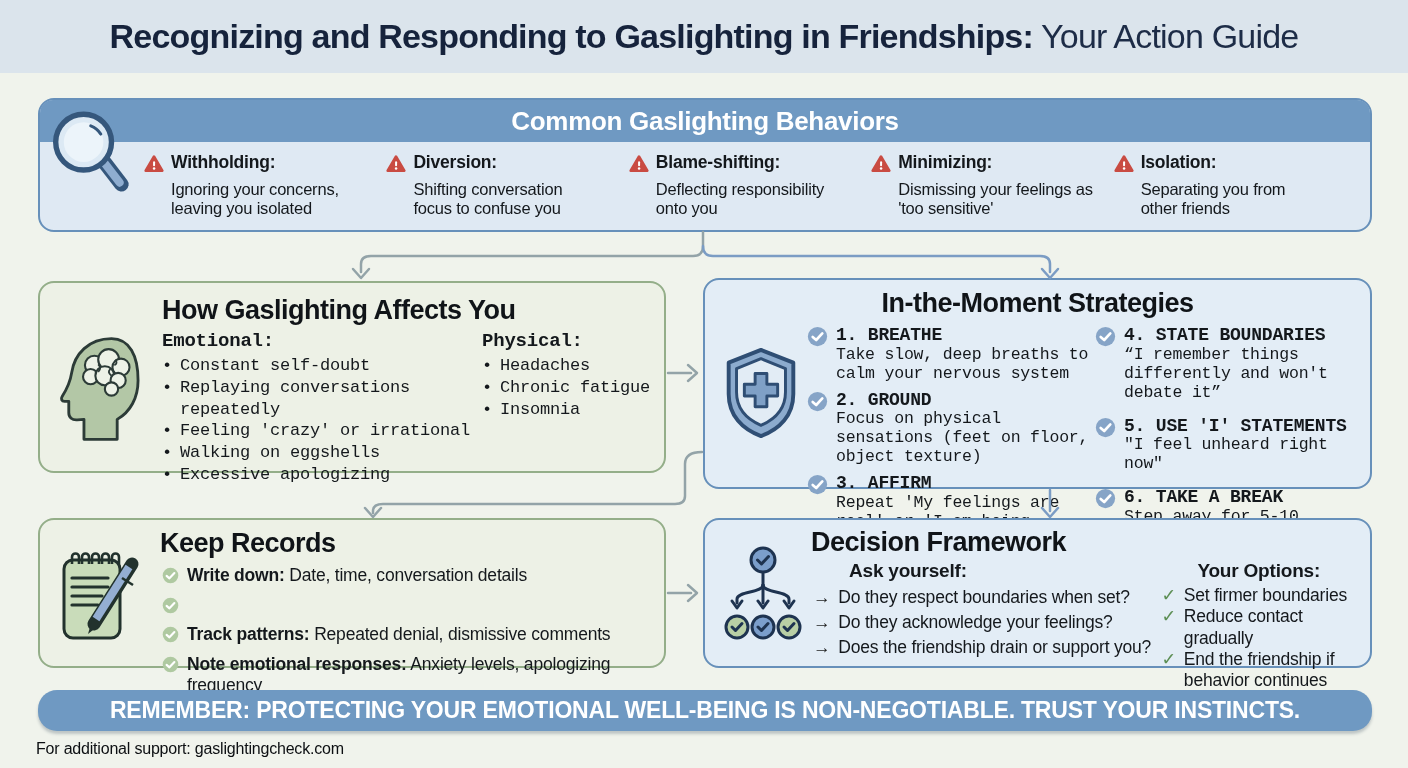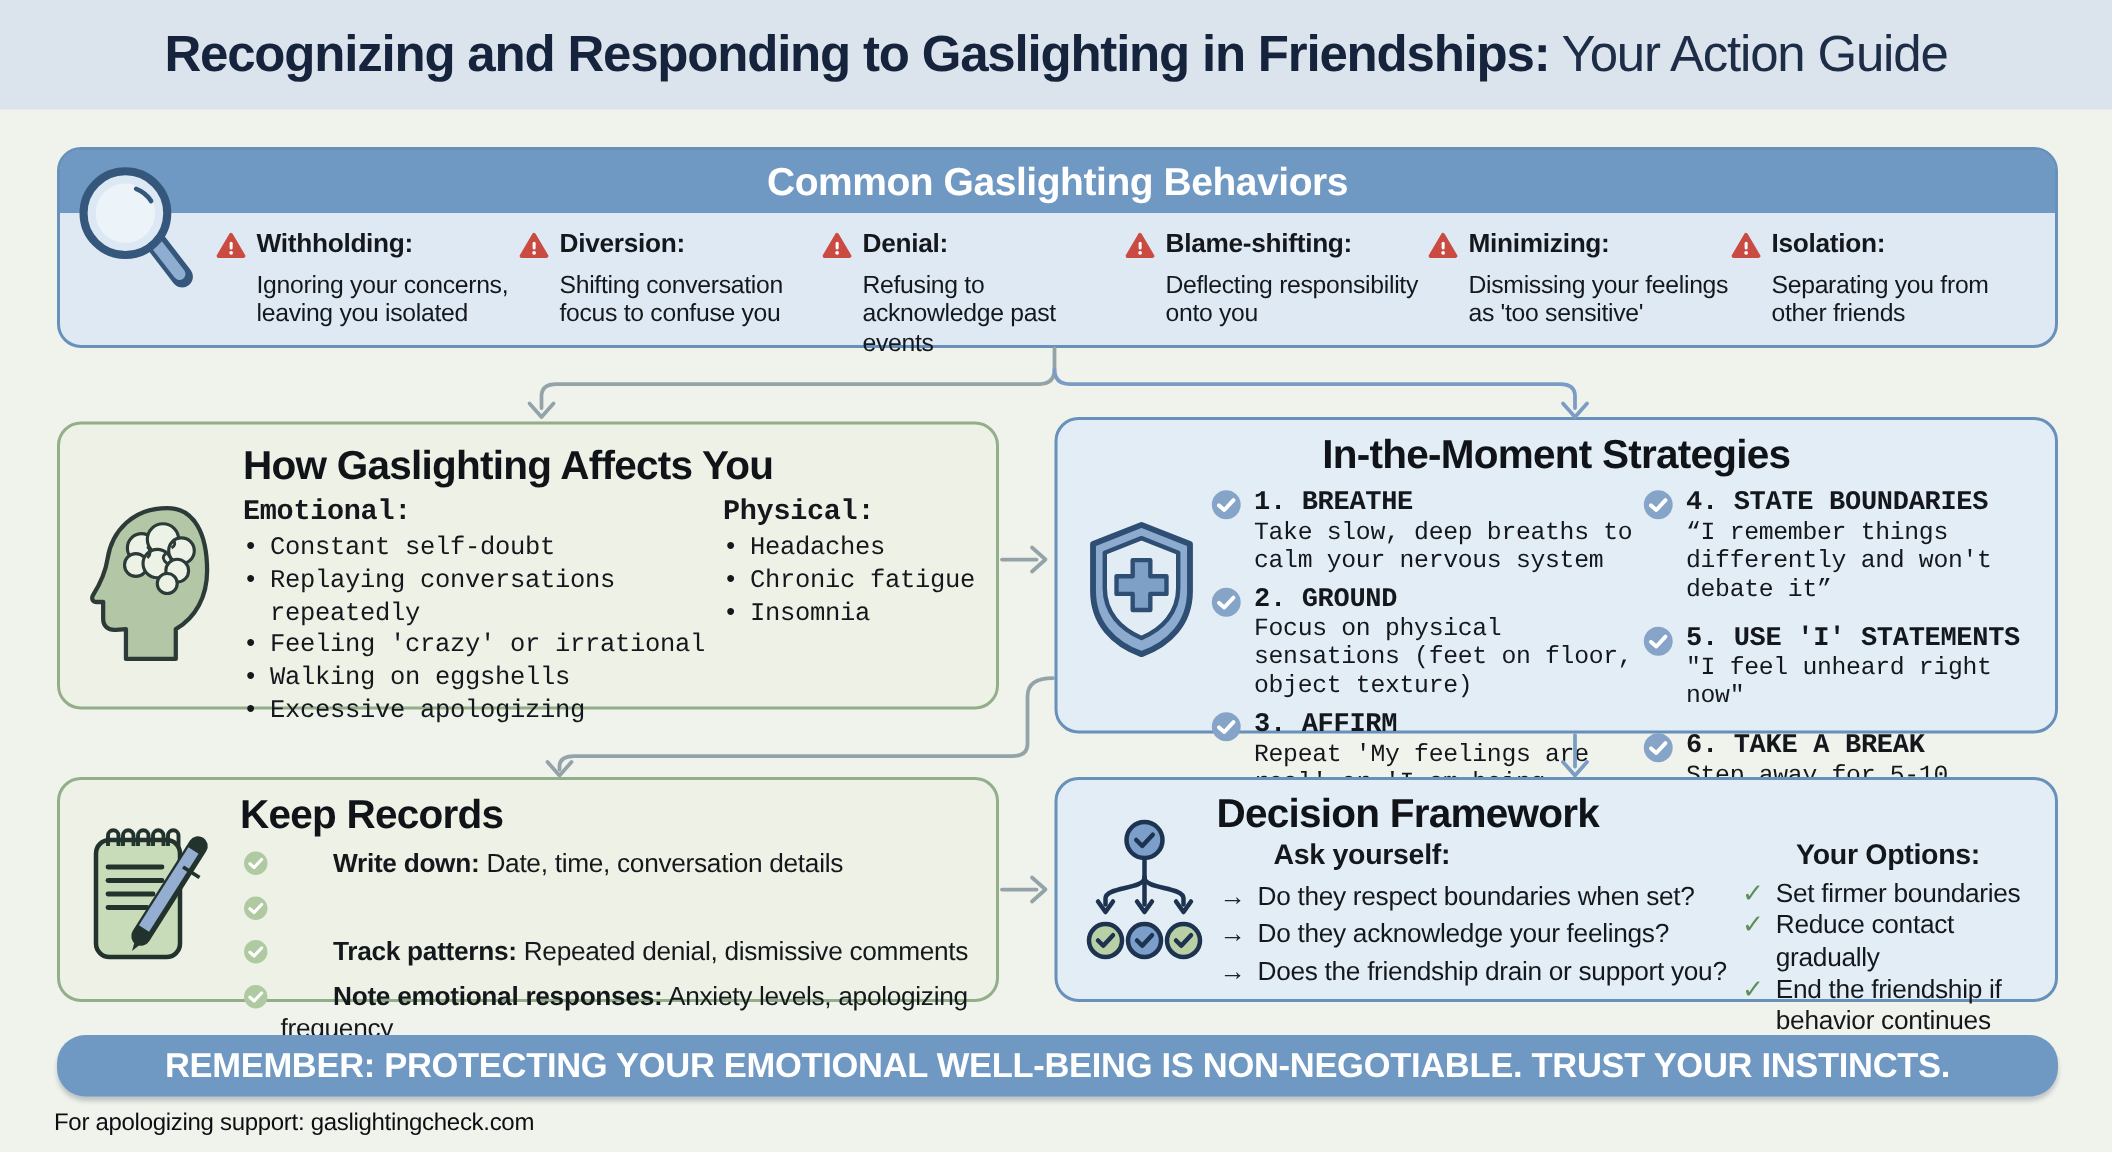--- a/index.html
+++ b/index.html
@@ -53,21 +53,21 @@
   .strat svg{flex:0 0 auto;margin-top:1px;}
   .strat-label{font-weight:bold;font-size:18px;line-height:1.15;}
   .strat-desc{font-size:16.5px;line-height:1.15;}
   
   .records{left:38px;top:518px;width:628px;height:150px;}
   .records .panel-title{margin:8px 0 6px 120px;}
   .notepad-icon{position:absolute;left:18px;top:22px;}
   .rec-list{margin-left:122px;}
   .rec{display:flex;gap:8px;align-items:flex-start;margin-bottom:5.5px;font-size:17.5px;line-height:1.2;}
   .rec svg{flex:0 0 auto;margin-top:2px;}
-  .rec b{white-space:nowrap;margin-left:35px;}
+  .rec b{white-space:nowrap;}
   
   .decision{left:703px;top:518px;width:669px;height:150px;}
   .decision .panel-title{margin:7px 0 2px 106px;}
   .tree-icon{position:absolute;left:14px;top:24px;}
   .dec-cols{display:flex;margin-left:108px;}
   .dec-col1{width:350px;}
   .dec-col2{width:212px;margin-left:4px;}
   .dec-label{font-weight:bold;font-size:19px;margin-bottom:3px;margin-left:36px;}
   .ask{display:flex;gap:8px;font-size:17.5px;line-height:1.42;}
   .ask .ar{flex:0 0 auto;color:#222;}
@@ -129,31 +129,20 @@
     <div class="b-col b2">
       <div class="b-head">
           <span><svg width="20" height="20" viewBox="0 0 24 24">
               <path d="M12 3 L22 20 H2 Z" fill="#c94b42" stroke="#c94b42" stroke-width="3" stroke-linejoin="round"></path>
               <rect x="10.9" y="8.6" width="2.4" height="6.2" rx="1.2" fill="#fff"></rect>
               <circle cx="12.1" cy="17.4" r="1.5" fill="#fff"></circle>
             </svg></span>
         <span class="b-label">Diversion:</span>
         </div>
       <div class="b-desc">Shifting conversation focus to confuse you</div>
-    </div>
-    <div class="b-col b3">
-      <div class="b-head">
-          <span><svg width="20" height="20" viewBox="0 0 24 24">
-              <path d="M12 3 L22 20 H2 Z" fill="#c94b42" stroke="#c94b42" stroke-width="3" stroke-linejoin="round"></path>
-              <rect x="10.9" y="8.6" width="2.4" height="6.2" rx="1.2" fill="#fff"></rect>
-              <circle cx="12.1" cy="17.4" r="1.5" fill="#fff"></circle>
-            </svg></span>
-        <span class="b-label">Denial:</span>
-        </div>
-      <div class="b-desc">Refusing to acknowledge past events</div>
     </div>
     <div class="b-col b4">
       <div class="b-head">
           <span><svg width="20" height="20" viewBox="0 0 24 24">
               <path d="M12 3 L22 20 H2 Z" fill="#c94b42" stroke="#c94b42" stroke-width="3" stroke-linejoin="round"></path>
               <rect x="10.9" y="8.6" width="2.4" height="6.2" rx="1.2" fill="#fff"></rect>
               <circle cx="12.1" cy="17.4" r="1.5" fill="#fff"></circle>
             </svg></span>
         <span class="b-label">Blame-shifting:</span>
         </div>
@@ -439,13 +428,13 @@
         </div>
       <div class="opt">
           <span class="tick">✓</span>
           <span>End the friendship if behavior continues</span>
         </div>
     </div>
   </div>
 </div>
 
 <div class="banner">REMEMBER: PROTECTING YOUR EMOTIONAL WELL-BEING IS NON-NEGOTIABLE. TRUST YOUR INSTINCTS.</div>
-<div class="footer">For apologizing support: gaslightingcheck.com</div>
+<div class="footer">For additional support: gaslightingcheck.com</div>
 
 </body></html>

